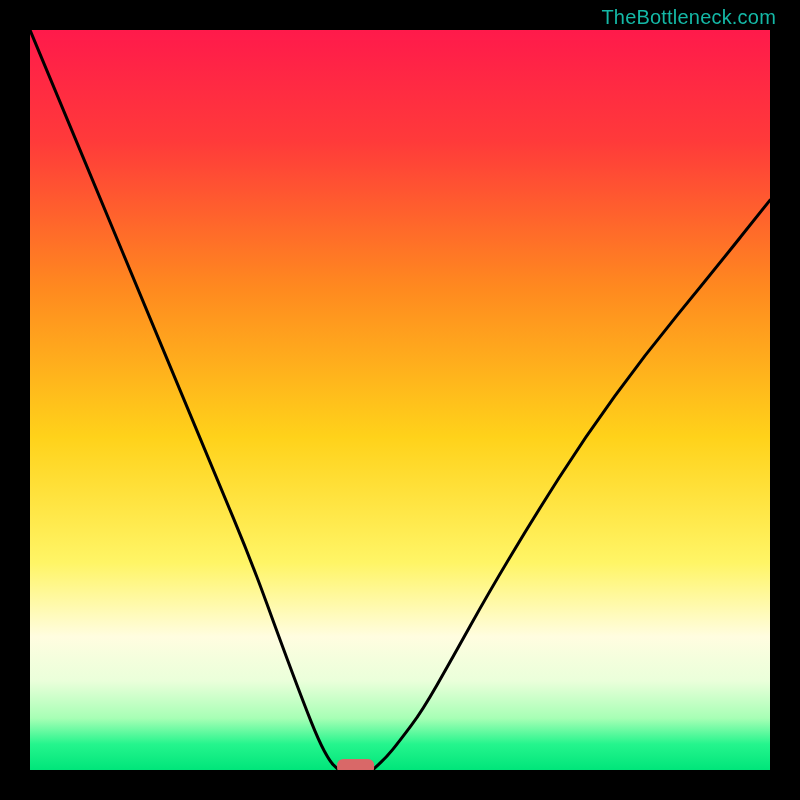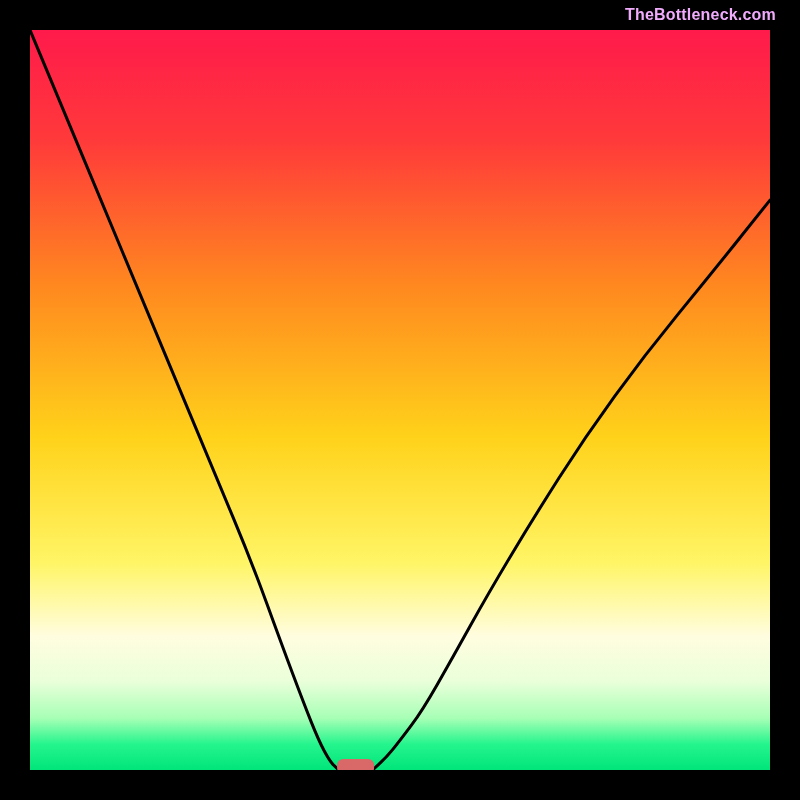--- a/index.html
+++ b/index.html
@@ -24,23 +24,23 @@
     left: 30px;
     top: 30px;
     width: 740px;
     height: 740px;
     overflow: hidden;
   }
   .attribution {
     position: absolute;
     top: 6px;
     right: 24px;
-    color: #f0abfc;
-    font-size: 16px;
-    font-weight: 700;
+    color: #14b8a6;
+    font-size: 20px;
+    font-weight: 400;
     letter-spacing: 0.2px;
   }
   svg { display: block; }
 </style>
 </head>
 <body>
 
 <div class="frame">
 
   <div class="attribution">TheBottleneck.com</div>

